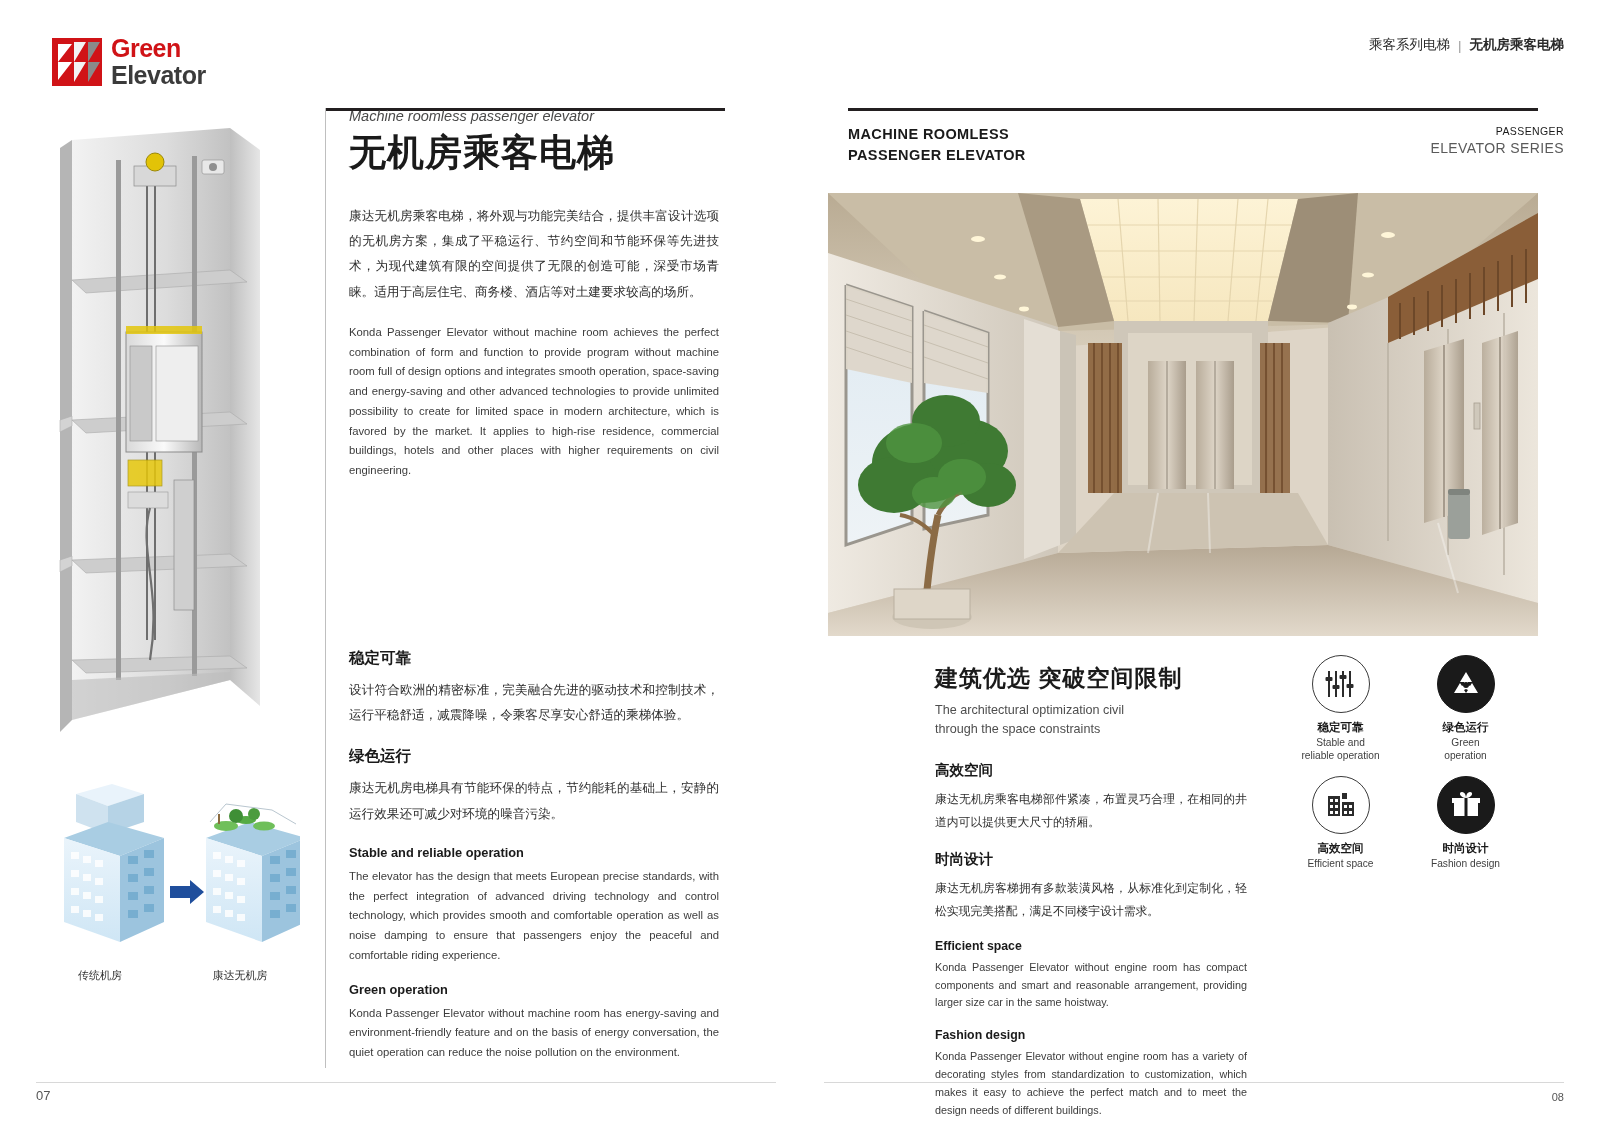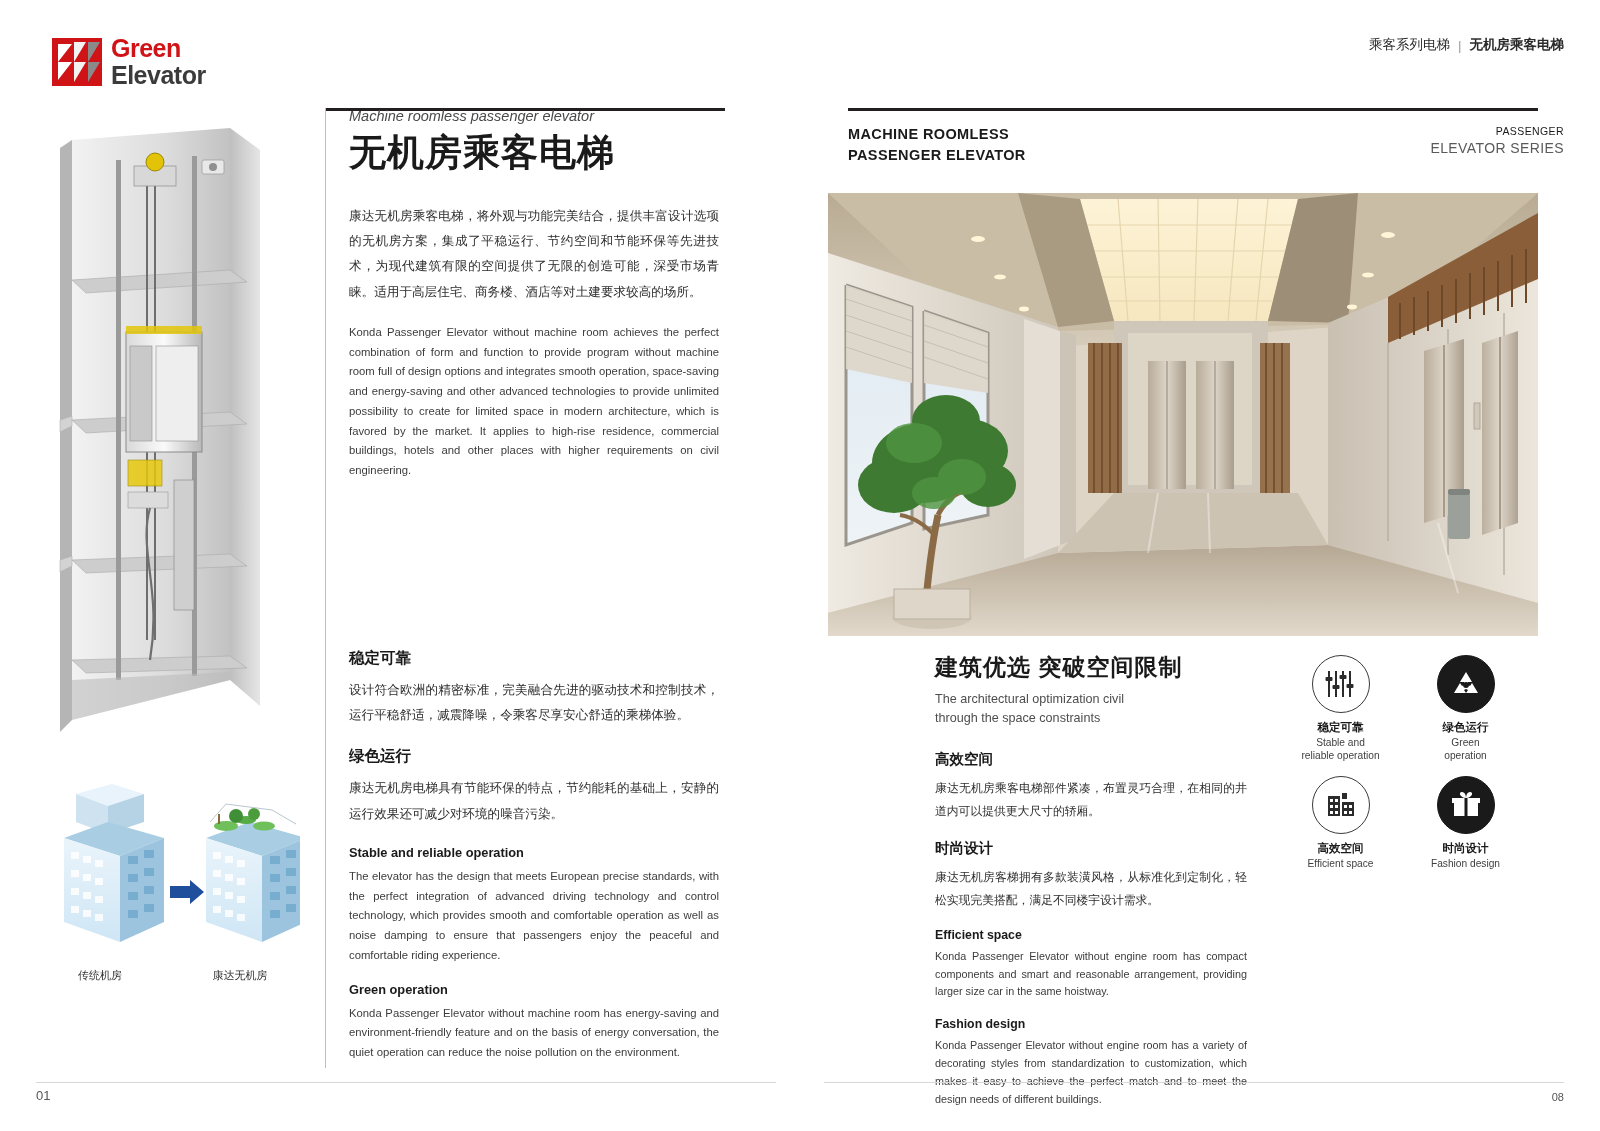--- a/index.html
+++ b/index.html
@@ -193,21 +193,21 @@
     position: absolute;
     left: 828px; top: 193px;
     width: 710px; height: 443px;
     overflow: hidden;
     background: #cfcabf;
   }
 
   .rp-body { position: absolute; left: 935px; top: 652px; width: 320px; }
   .rp-h-cn {
     font-size: 23px; font-weight: bold; color: #1a1a1a;
-    letter-spacing: 1px; margin: 0 0 7px 0;
+    letter-spacing: 1px; margin: 11px 0 7px 0;
   }
   .rp-sub-en {
     font-size: 12.6px; color: #4d4d4d; line-height: 1.5; margin: 0 0 22px 0;
   }
   .rp-sec-cn { font-size: 14.5px; font-weight: bold; color: #1a1a1a; margin: 0 0 8px 0; }
   .rp-p-cn {
     font-size: 11.8px; line-height: 1.95; color: #2d2d2d;
     margin: 0 0 16px 0; width: 312px; text-align: justify;
   }
   .rp-sec-en { font-size: 12.3px; color: #1a1a1a; margin: 0 0 6px 0; }
@@ -441,21 +441,21 @@
 
       <h4 class="sec-h-en">Stable and reliable operation</h4>
       <p class="para-en">The elevator has the design that meets European precise standards, with the perfect integration of advanced driving technology and control technology, which provides smooth and comfortable operation as well as noise damping to ensure that passengers enjoy the peaceful and comfortable riding experience.</p>
 
       <h4 class="sec-h-en">Green operation</h4>
       <p class="para-en">Konda Passenger Elevator without machine room has energy-saving and environment-friendly feature and on the basis of energy conversation, the quiet operation can reduce the noise pollution on the environment.</p>
     </div>
   </div>
 
   <div class="baseline-left"></div>
-  <div class="page-num-left">01</div>
+  <div class="page-num-left">07</div>
 
   <div class="rp-header">
     <span>乘客系列电梯</span>
     <span class="sep">|</span>
     <span class="bold">无机房乘客电梯</span>
   </div>
 
   <div class="rp-rule-top"></div>
 
   <div class="rp-title">

